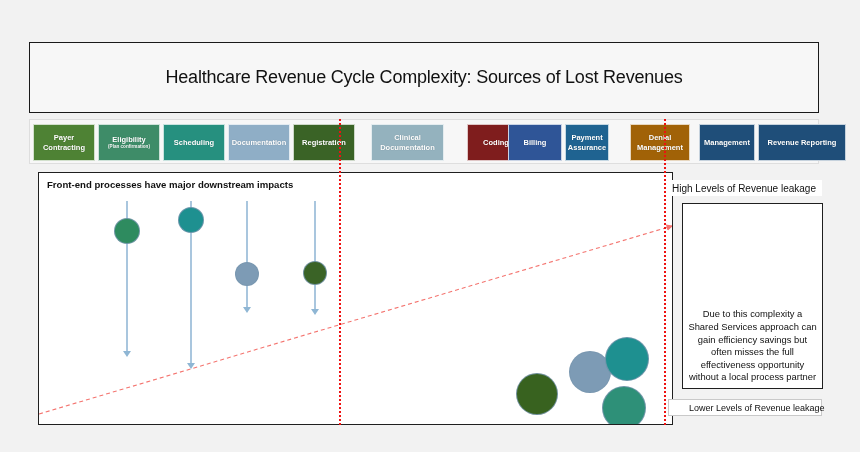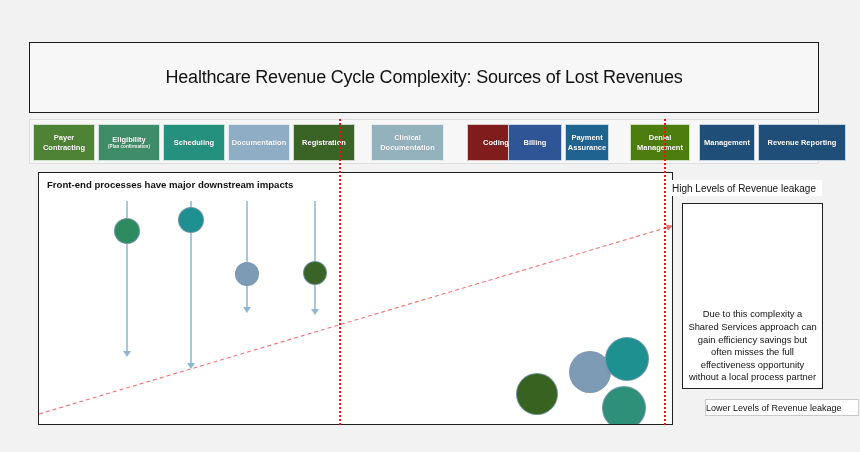--- a/index.html
+++ b/index.html
@@ -72,23 +72,23 @@
   }
 
   
   .lbl-high{
     position:absolute;left:670px;top:180px;width:152px;height:16px;
     background:#ffffff;font-size:10px;color:#111;
     display:flex;align-items:center;padding-left:2px;box-sizing:border-box;
     white-space:nowrap;
   }
   .lbl-low{
-    position:absolute;left:705px;top:399px;width:154px;height:17px;
+    position:absolute;left:668px;top:399px;width:154px;height:17px;
     background:#ffffff;border:1px solid #c9c9c9;box-sizing:border-box;
-    font-size:9px;color:#111;display:flex;align-items:center;padding-left:0;
+    font-size:9px;color:#111;display:flex;align-items:center;padding-left:20px;
     white-space:nowrap;
   }
   .side-box{
     position:absolute;left:682px;top:203px;width:141px;height:186px;
     background:#ffffff;border:1.3px solid #1f1f1f;box-sizing:border-box;
     display:flex;align-items:flex-end;justify-content:center;padding:4px;
   }
   .side-box p{
     margin:0;font-size:9.4px;line-height:12.6px;color:#111;text-align:center;
   }
@@ -123,21 +123,21 @@
       </div>
       <div class="chev" style="left: 417px; width: 58px; background: #7f1d1d; margin-left: 20px;">
         <div class="lbl">Coding</div>
       </div>
       <div class="chev" style="left: 478px; width: 54px; background: rgb(47, 85, 151);">
         <div class="lbl">Billing</div>
       </div>
       <div class="chev" style="left: 535px; width: 44px; background: rgb(31, 99, 145);">
         <div class="lbl">Payment Assurance</div>
       </div>
-      <div class="chev" style="left: 600px; width: 60px; background: #4d7c0f; text-align: center;">
+      <div class="chev" style="left: 600px; width: 60px; background: #a16207; text-align: center;">
         <div class="lbl">Denial Management</div>
       </div>
       <div class="chev" style="left: 669px; width: 56px; background: rgb(31, 78, 121);">
         <div class="lbl">Management</div>
       </div>
       <div class="chev" style="left: 728px; width: 88px; background: rgb(31, 78, 121);">
         <div class="lbl">Revenue Reporting</div>
       </div>
     </div>
 

